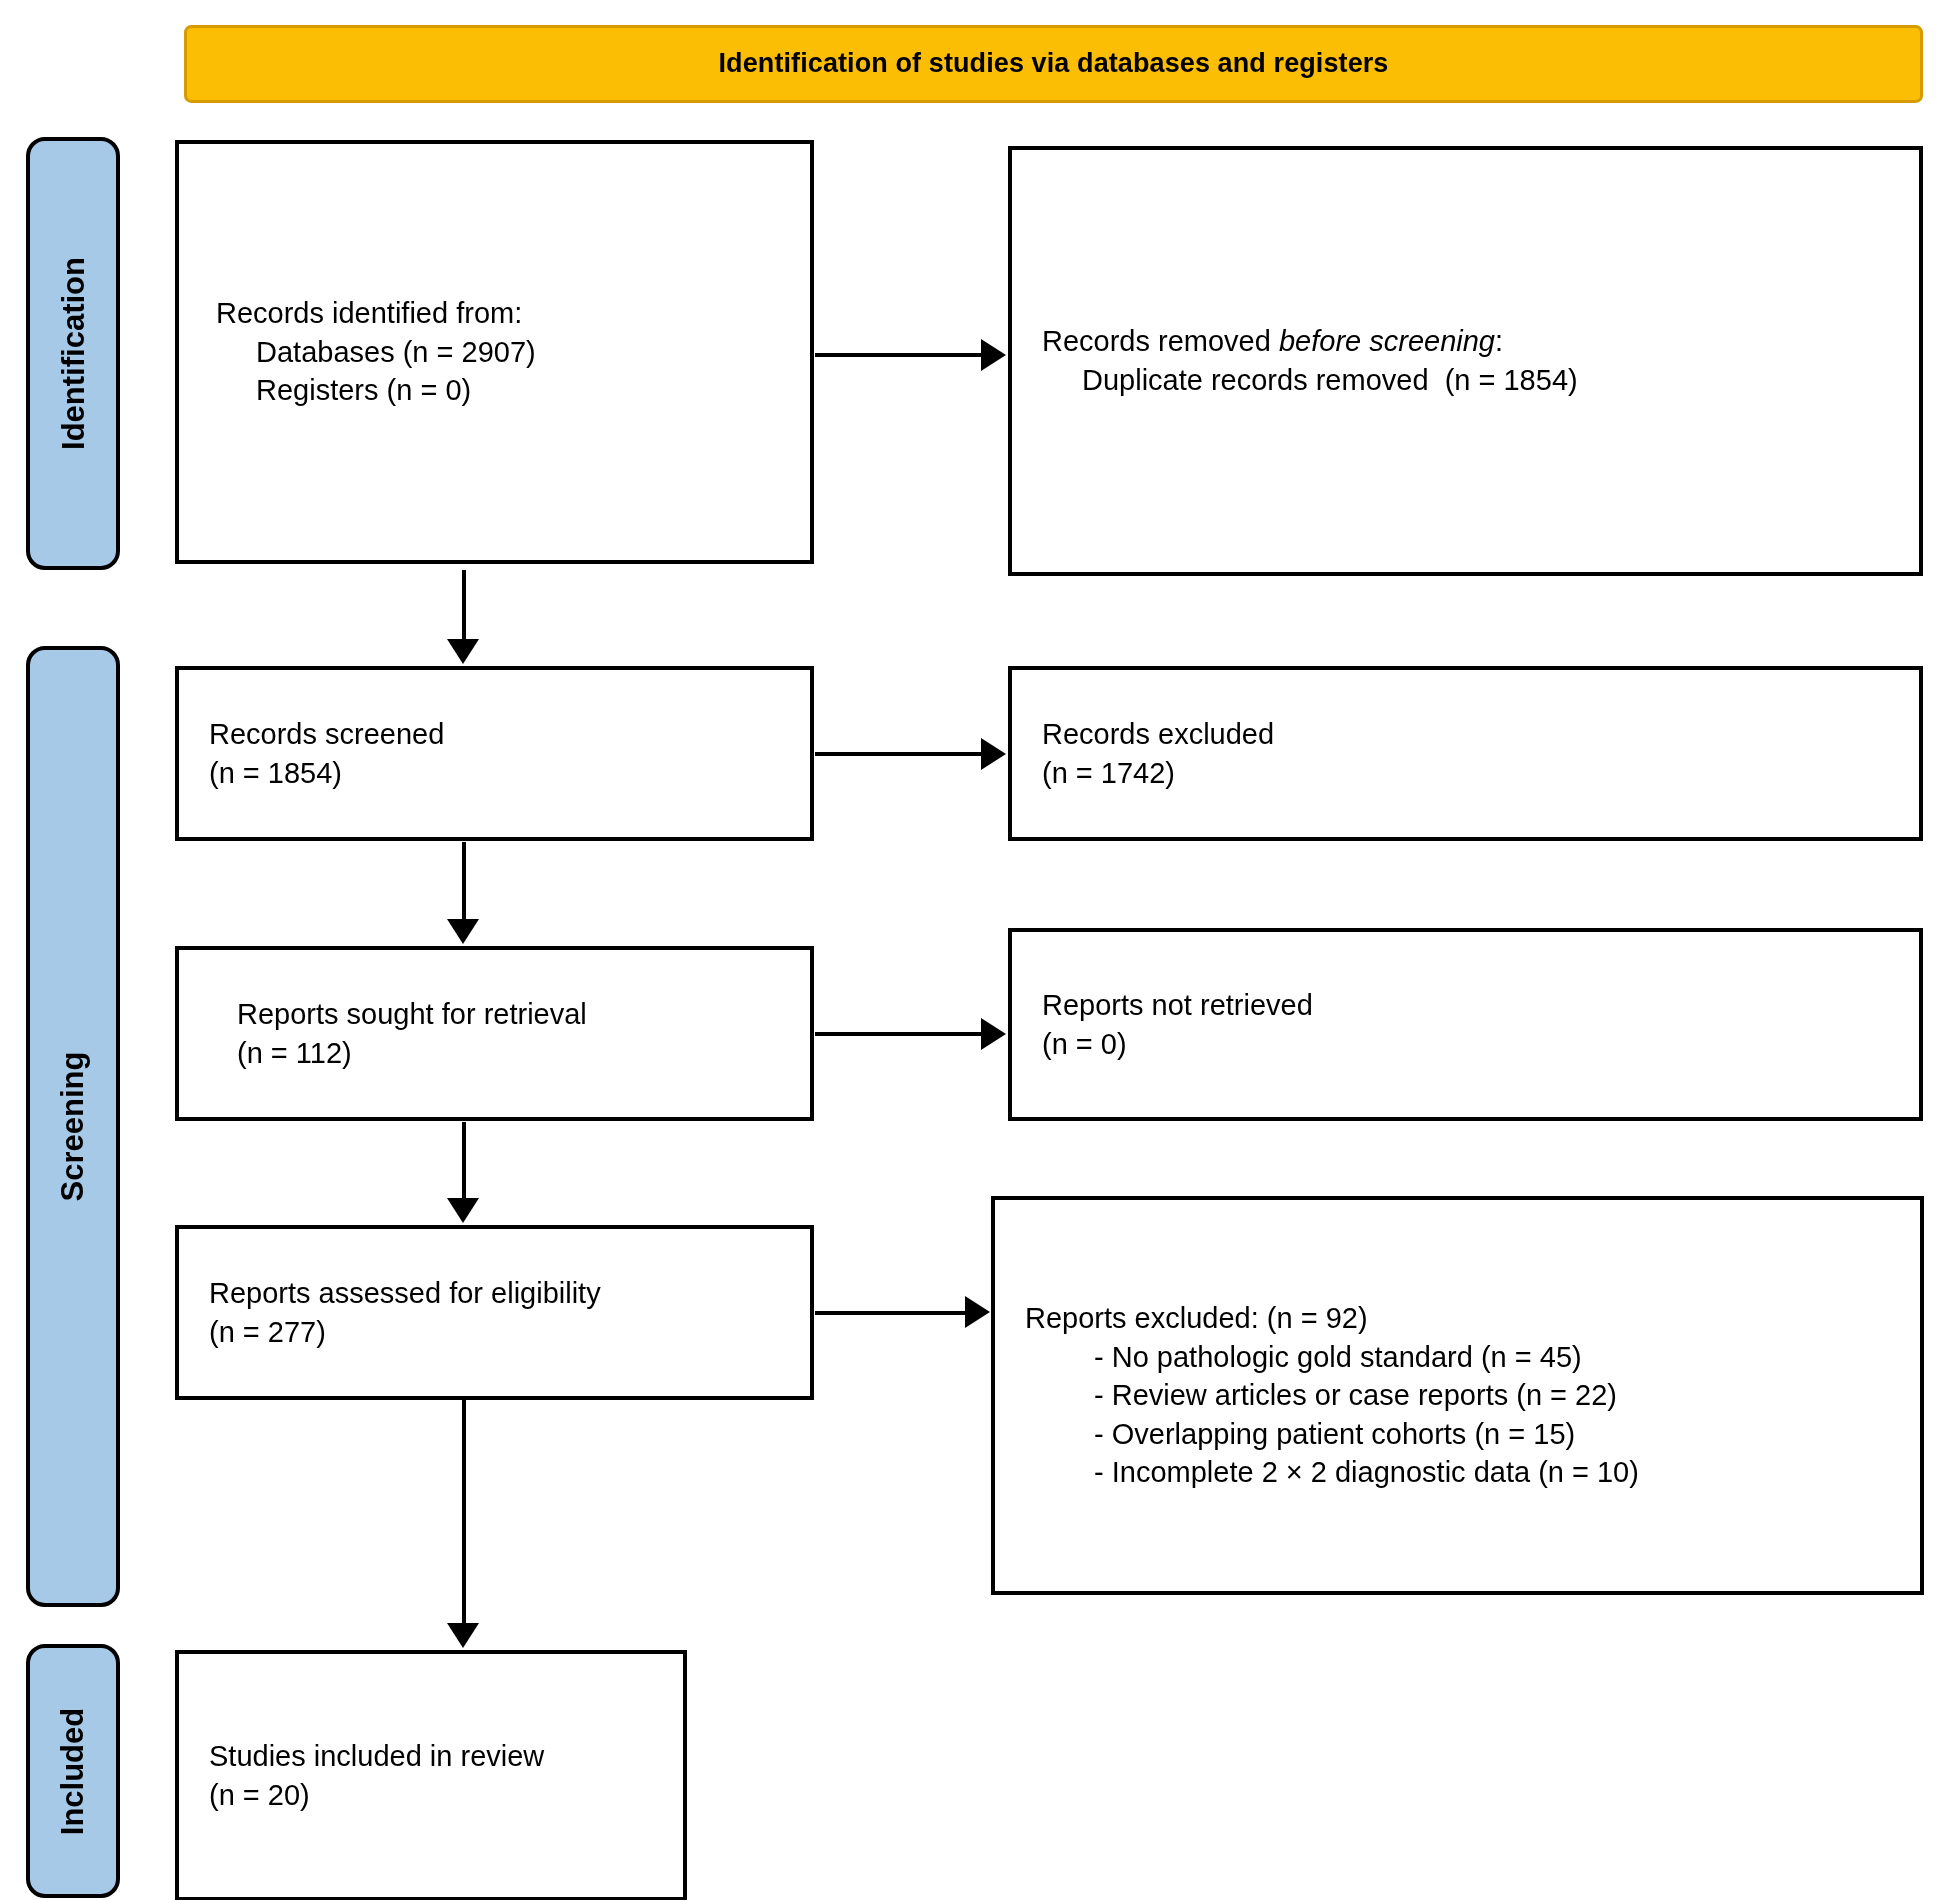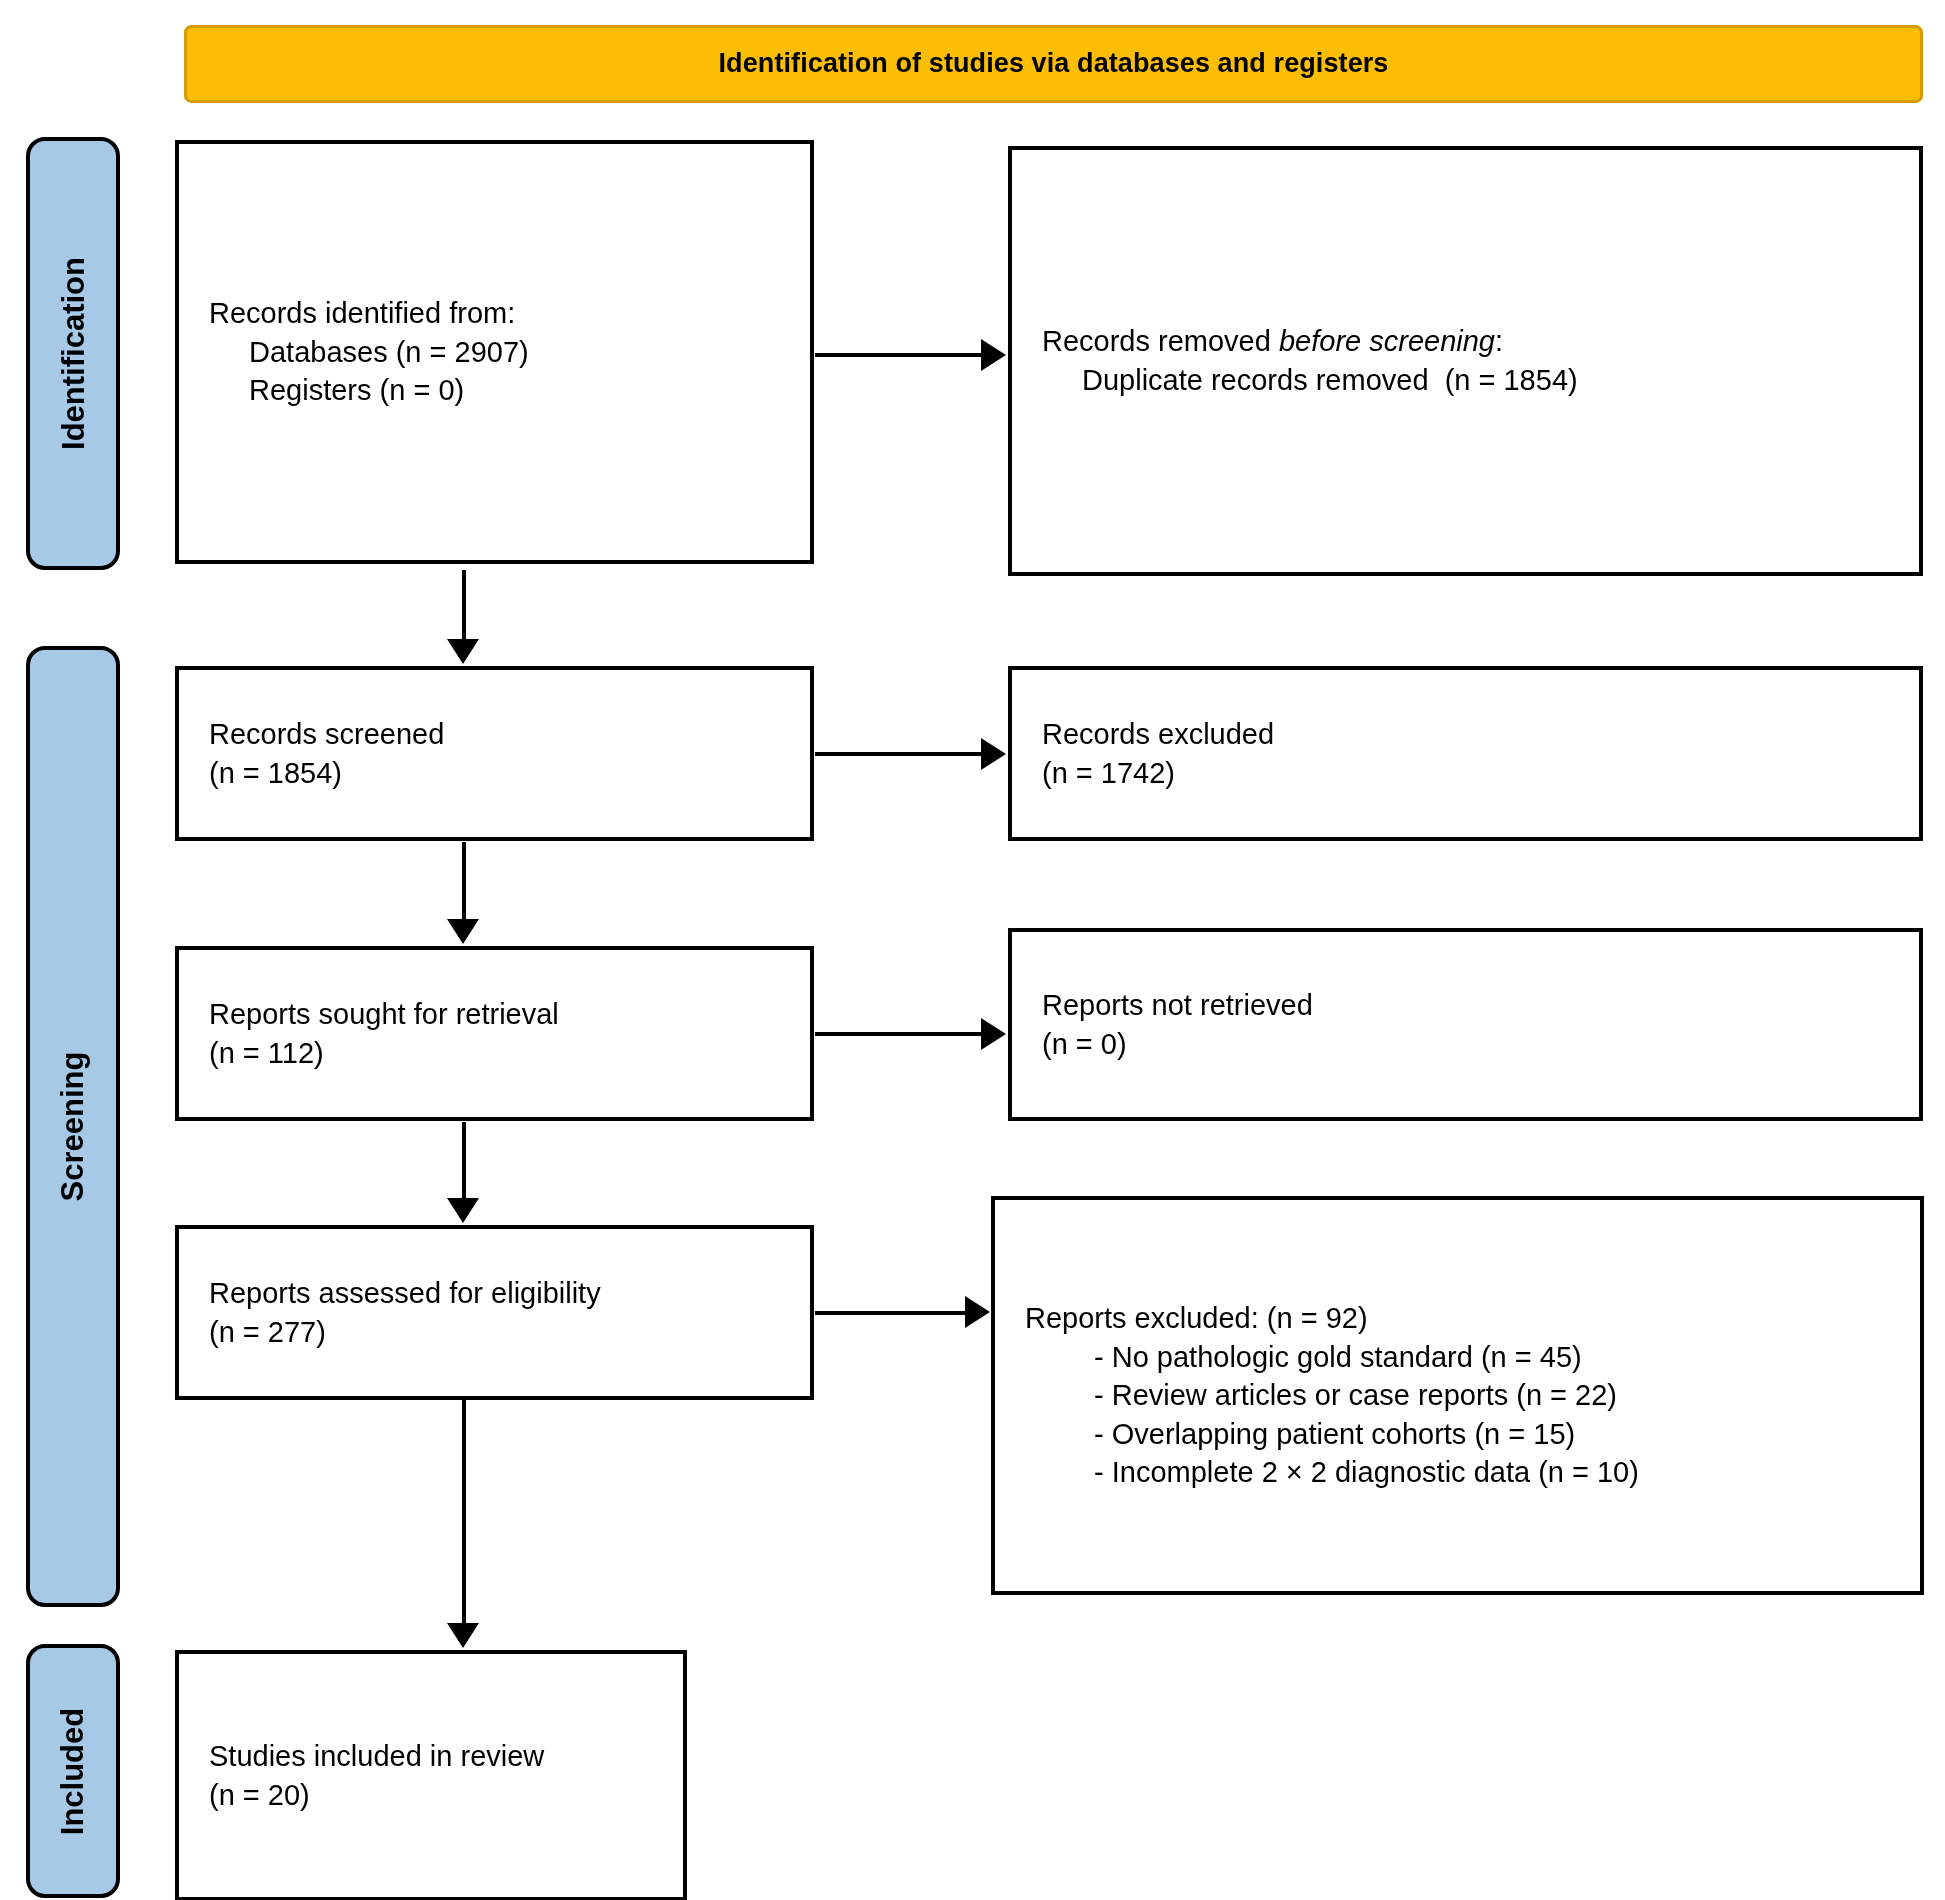--- a/index.html
+++ b/index.html
@@ -88,25 +88,25 @@
   }
   .flowbox-inner {
     padding-left: 30px;
     padding-right: 13.6px;
   }
   .indent1 { padding-left: 40px; }
   .indent2 { padding-left: 69px; }
   .ital { font-style: italic; }
 
   
-  .box-identified   { left: 175px;  top: 140px;  width: 639px; height: 424px; }
+  .box-identified   { left: 175px;  top: 140px;  width: 639px; height: 424px; padding-left: 7px; }
   .box-removed      { left: 1008px; top: 146px;  width: 915px; height: 430px; }
   .box-screened     { left: 175px;  top: 666px; width: 639px; height: 175px; }
   .box-excluded     { left: 1008px; top: 666px; width: 915px; height: 175px; }
-  .box-sought       { left: 175px;  top: 946px; width: 639px; height: 175px; }
+  .box-sought       { left: 175px;  top: 946px; width: 639px; height: 175px; padding-left: 28px; }
   .box-notretrieved { left: 1008px; top: 928px; width: 915px; height: 193px; }
   .box-assessed     { left: 175px;  top: 1225px; width: 639px; height: 175px; }
   .box-reportsexcl  { left: 991px; top: 1196px; width: 933px; height: 399px; }
   .box-included     { left: 175px;  top: 1650px; width: 512px; height: 251px; }
 
   
   .conn {
     position: absolute;
     background: #000000;
   }

